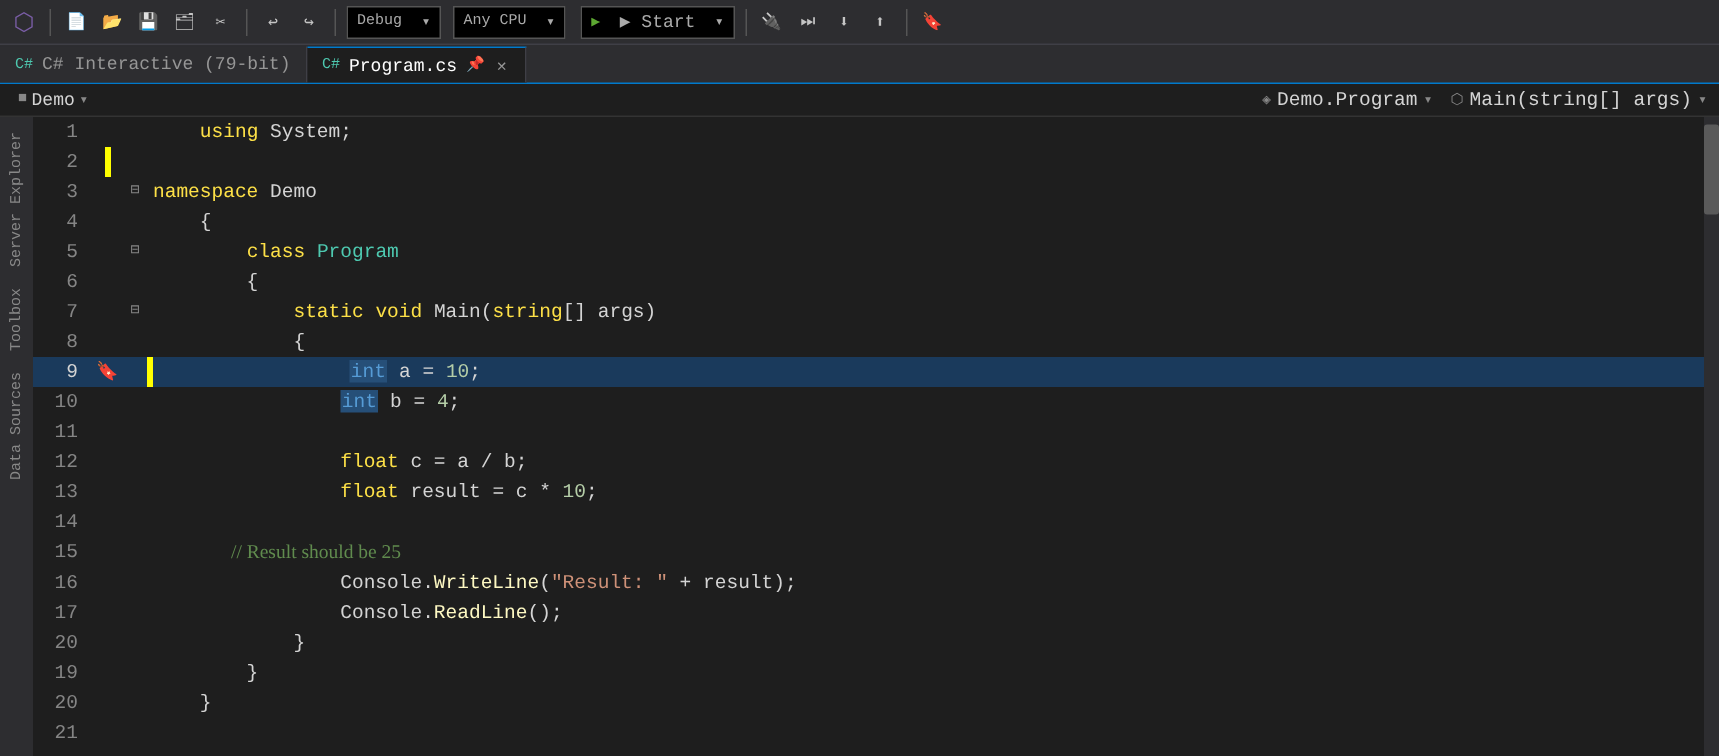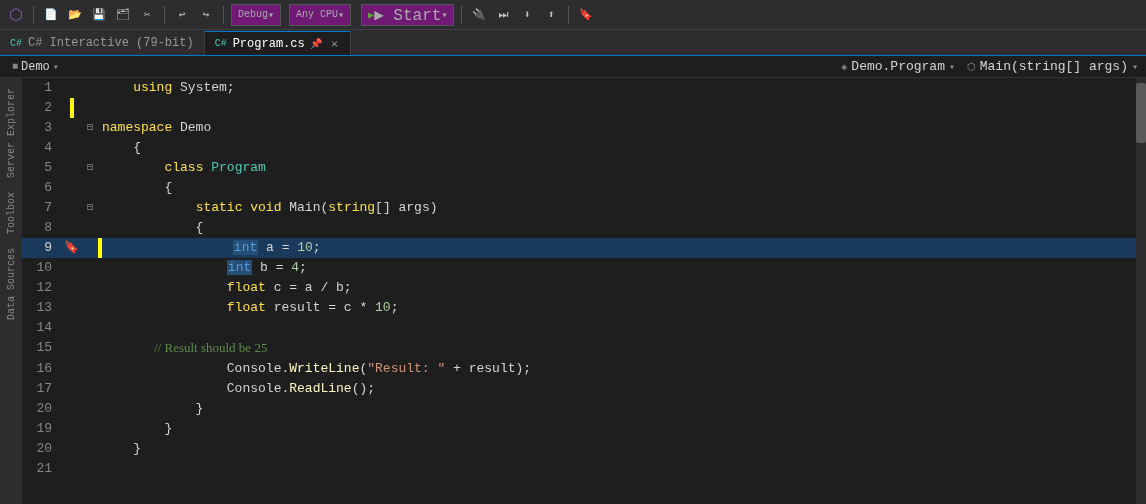--- a/index.html
+++ b/index.html
@@ -32,28 +32,28 @@
       color: #c5c5c5;
       font-size: 11px;
       cursor: pointer;
     }
     .toolbar-sep {
       width: 1px; height: 18px;
       background: #555;
       margin: 0 3px;
     }
     .toolbar-dropdown {
-      background: #701a75;
+      background: #000000;
       border: 1px solid #555;
       color: #d4d4d4;
       font-size: 12px;
       height: 22px;
       padding: 0 6px;
       cursor: pointer;
-      display: flex; align-items: center; gap: 0;
+      display: flex; align-items: center; gap: 13px;
     }
     .toolbar-dropdown span { font-size: 10px; color: #aaa; }
 
     
     #tabs-bar {
       background: #2d2d30;
       height: 26px;
       display: flex;
       align-items: flex-end;
       border-bottom: 1px solid #007acc;
@@ -250,21 +250,21 @@
     <span>▾</span>
   </div>
 
   <div class="toolbar-dropdown" style="margin-left:4px;">
     <span>Any CPU</span>
     <span>▾</span>
   </div>
 
   <div class="toolbar-dropdown" style="margin-left:6px; color:#5da832; border:1px solid #555;">
     <span style="color:#5da832;">▶</span>
-    <span style="font-size:16px;">▶ Start</span>
+    <span style="font-size:12px;">▶ Start</span>
     <span>▾</span>
   </div>
 
   <div class="toolbar-sep"></div>
   <div class="toolbar-icon">🔌</div>
   <div class="toolbar-icon">⏭</div>
   <div class="toolbar-icon">⬇</div>
   <div class="toolbar-icon">⬆</div>
   <div class="toolbar-sep"></div>
   <div class="toolbar-icon">🔖</div>
@@ -378,20 +378,26 @@
         <div class="code-content" style="padding-left:6px;">                <span class="highlight-kw">int</span> a = <span class="num">10</span>;</div>
       </div>
 
       <div class="code-line">
         <div class="line-num">10</div>
         <div class="line-gutter"></div>
         <div class="fold-gutter"></div>
         <div class="code-content">                <span class="highlight-kw">int</span> b = <span class="num">4</span>;</div>
       </div>
 
+      <div class="code-line">
+        <div class="line-num">11</div>
+        <div class="line-gutter"></div>
+        <div class="fold-gutter"></div>
+        <div class="code-content"></div>
+      </div>
 
       <div class="code-line">
         <div class="line-num">12</div>
         <div class="line-gutter"></div>
         <div class="fold-gutter"></div>
         <div class="code-content">                <span class="kw">float</span> c = a / b;</div>
       </div>
 
       <div class="code-line">
         <div class="line-num">13</div>

